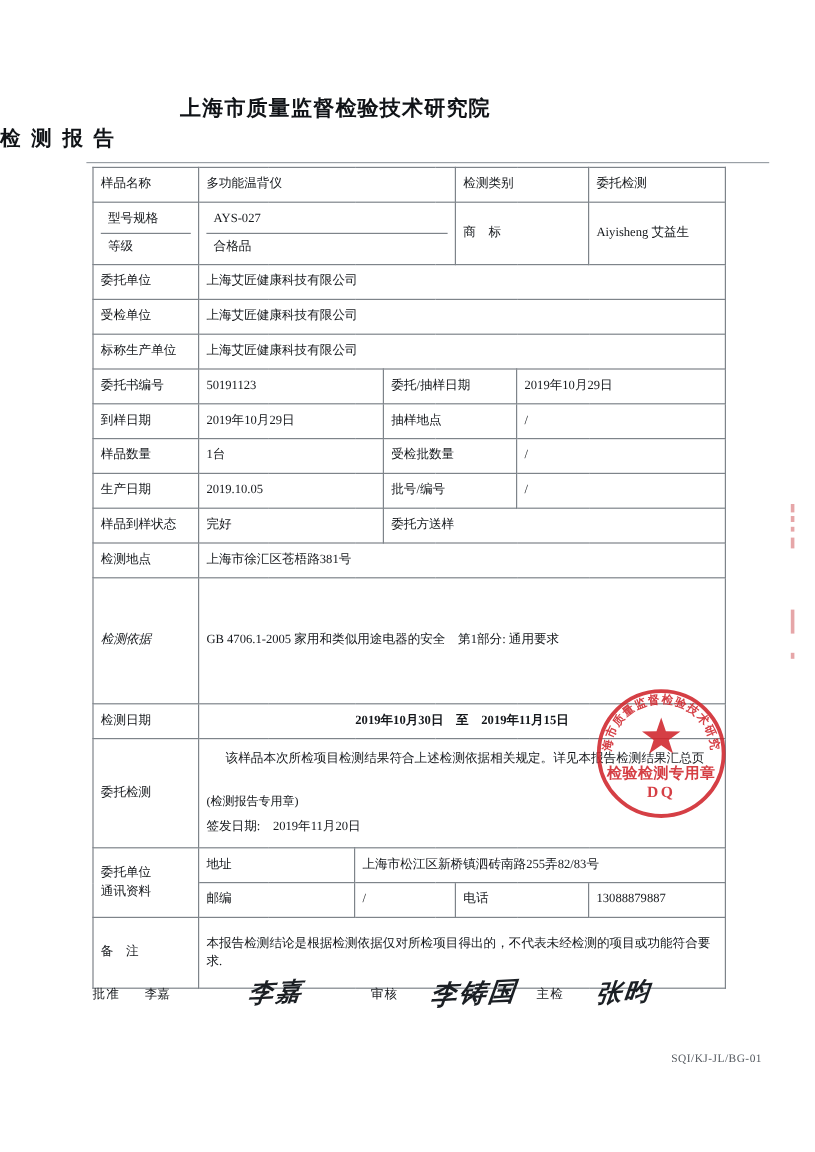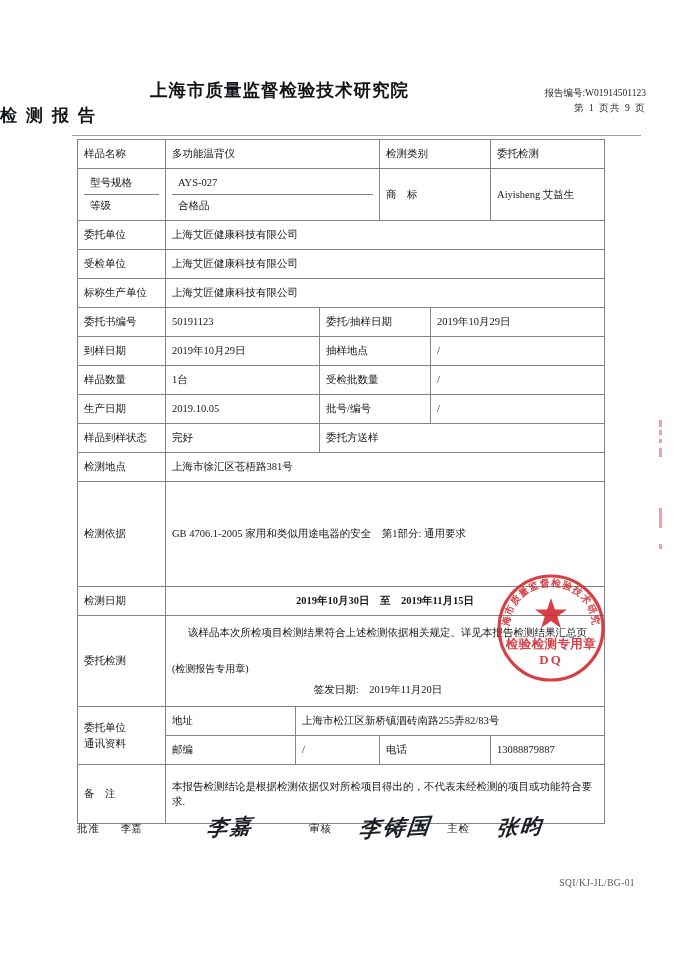--- a/index.html
+++ b/index.html
@@ -108,38 +108,39 @@
   td.stack .line:last-child { border-bottom: none; }
 
   .basis-cell {
     height: 98px;
     vertical-align: middle;
     font-size: 10.5px;
   }
   .basis-lbl {
     vertical-align: bottom;
     padding-bottom: 6px;
+    font-style: italic;
   }
 
   .concl-cell {
     height: 84px;
     vertical-align: top;
     padding-top: 14px;
     position: relative;
   }
   .concl-lbl { vertical-align: middle; }
   .concl-body { padding-left: 16px; }
   .concl-seal-note {
     text-align: left;
     padding-right: 62px;
     margin-top: 22px;
     font-size: 10px;
   }
   .concl-issue {
-    text-align: center;
+    text-align: left;
     padding-right: 14px;
     margin-top: 6px;
     font-size: 10.5px;
   }
 
   .contact-lbl {
     text-align: left;
     line-height: 1.5;
   }
   .remark-cell {
@@ -215,24 +216,20 @@
   }
 </style>
 </head>
 <body>
 
 <div class="page">
 
   <div class="header">
     <div class="org-title">上海市质量监督检验技术研究院</div>
     <div class="doc-title">检测报告</div>
-    <div class="report-meta">
-      <div>报告编号:W01914501123</div>
-      <div class="pg">第 1 页共 9 页</div>
-    </div>
   </div>
   <div class="rule"></div>
 
   <table class="main">
     <colgroup>
       <col style="width:88px">
       <col style="width:58px">
       <col style="width:72px">
       <col style="width:24px">
       <col style="width:43px">

